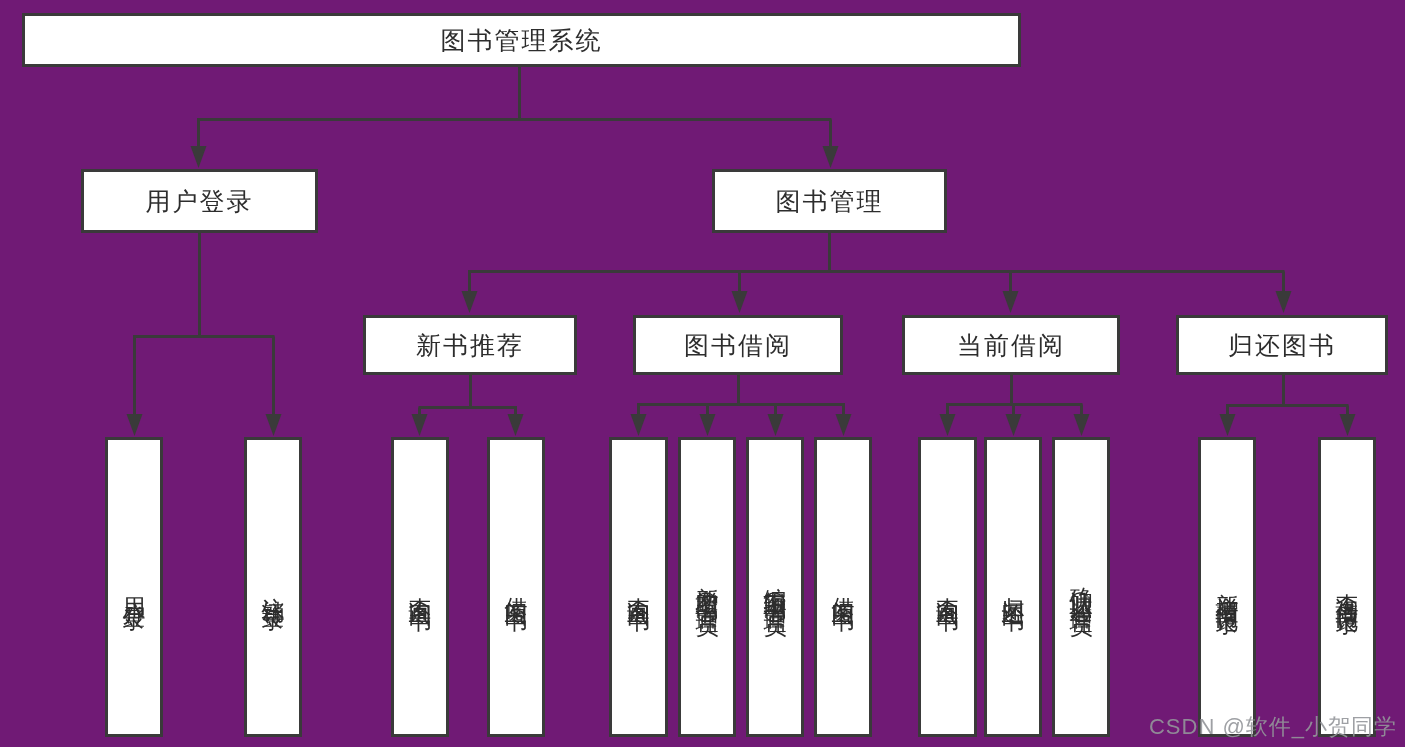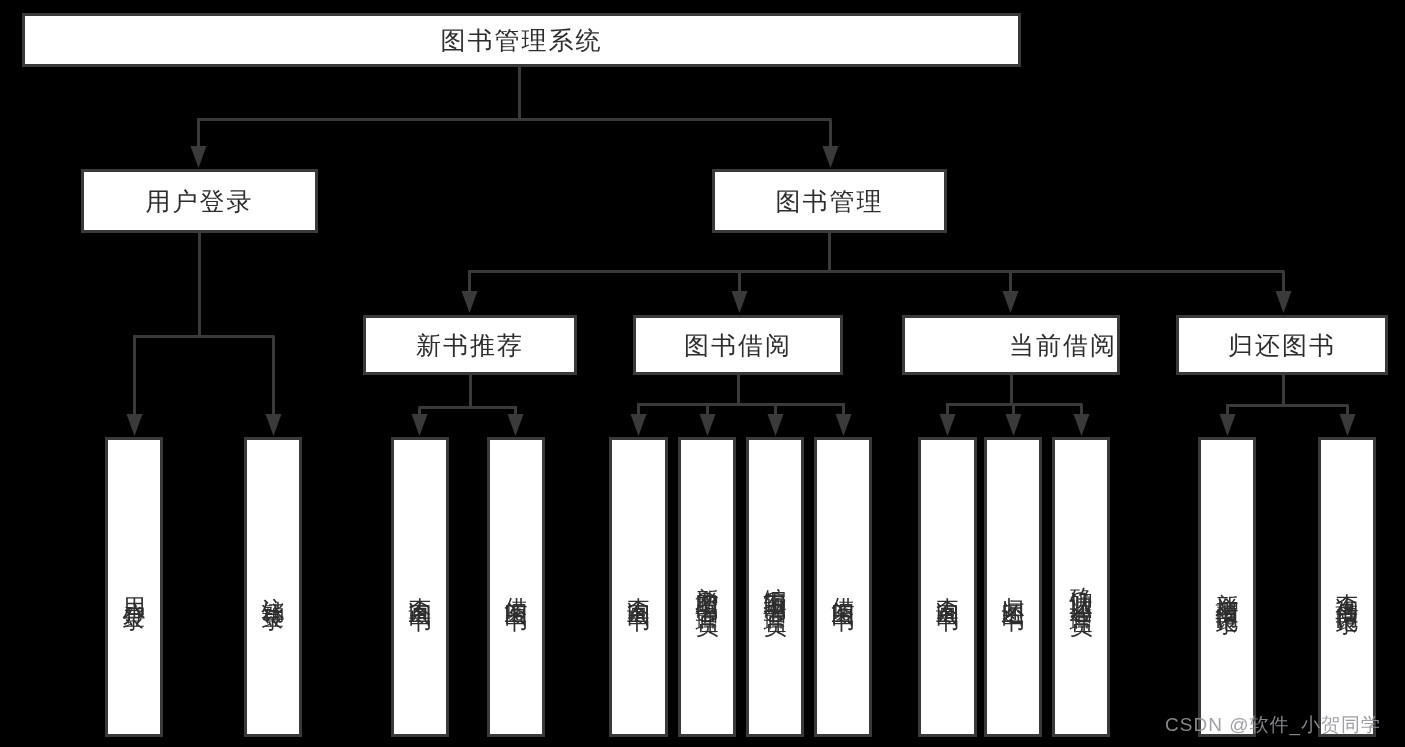--- a/index.html
+++ b/index.html
@@ -5,21 +5,21 @@
   html, body {
     margin: 0;
     padding: 0;
     background: #ffffff;
     font-family: "Liberation Sans", "DejaVu Sans", sans-serif;
   }
   .canvas {
     position: relative;
     width: 1405px;
     height: 747px;
-    background: #000000;
+    background: #701a75;
     overflow: hidden;
   }
   .connectors {
     position: absolute;
     left: 0;
     top: 0;
     width: 1405px;
     height: 747px;
     z-index: 1;
   }
@@ -56,23 +56,23 @@
   .vnode .lbl {
     writing-mode: vertical-lr;
     text-orientation: mixed;
     color: #2d2d2d;
     font-size: 23px;
     letter-spacing: 4px;
     line-height: 1;
   }
   .watermark {
     position: absolute;
-    right: 24px;
+    right: 8px;
     top: 712px;
-    font-size: 19px;
+    font-size: 22px;
     color: rgba(148, 150, 154, 0.9);
     letter-spacing: 1px;
     z-index: 3;
     white-space: nowrap;
   }
 </style>
 </head>
 <body>
 
 <div class="canvas">
@@ -134,21 +134,21 @@
   <div class="node" style="left:712px; top:169px; width:235px; height:64px;text-align:right;">
     <span class="lbl">图书管理</span>
   </div>
 
   <div class="node" style="left:633px; top:315px; width:210px; height:60px;">
     <span class="lbl">图书借阅</span>
   </div>
   <div class="node" style="left:363px; top:315px; width:214px; height:60px;">
     <span class="lbl">新书推荐</span>
   </div>
-  <div class="node" style="left:902px; top:315px; width:218px; height:60px;justify-content:flex-end;">
+  <div class="node" style="left:902px; top:315px; width:218px; height:60px;">
     <span class="lbl">当前借阅</span>
   </div>
   <div class="node" style="left:1176px; top:315px; width:212px; height:60px;">
     <span class="lbl">归还图书</span>
   </div>
 
   <div class="vnode" style="left:105px;">
     <span class="lbl">用户登录</span>
   </div>
   <div class="vnode" style="left:244px;">

